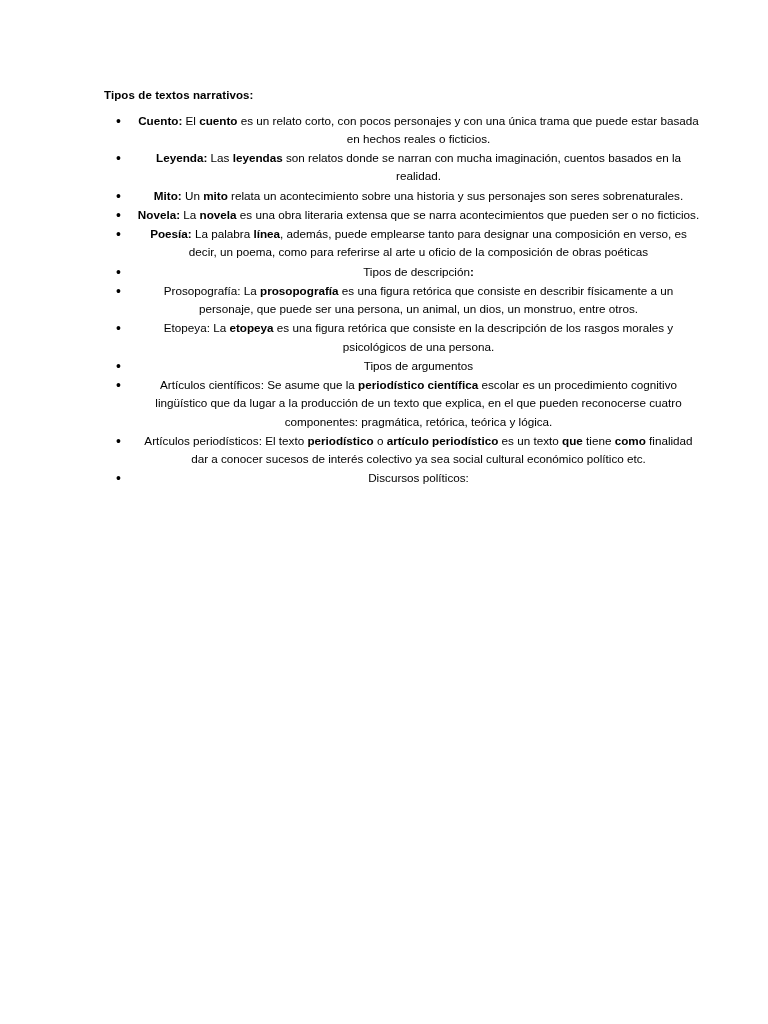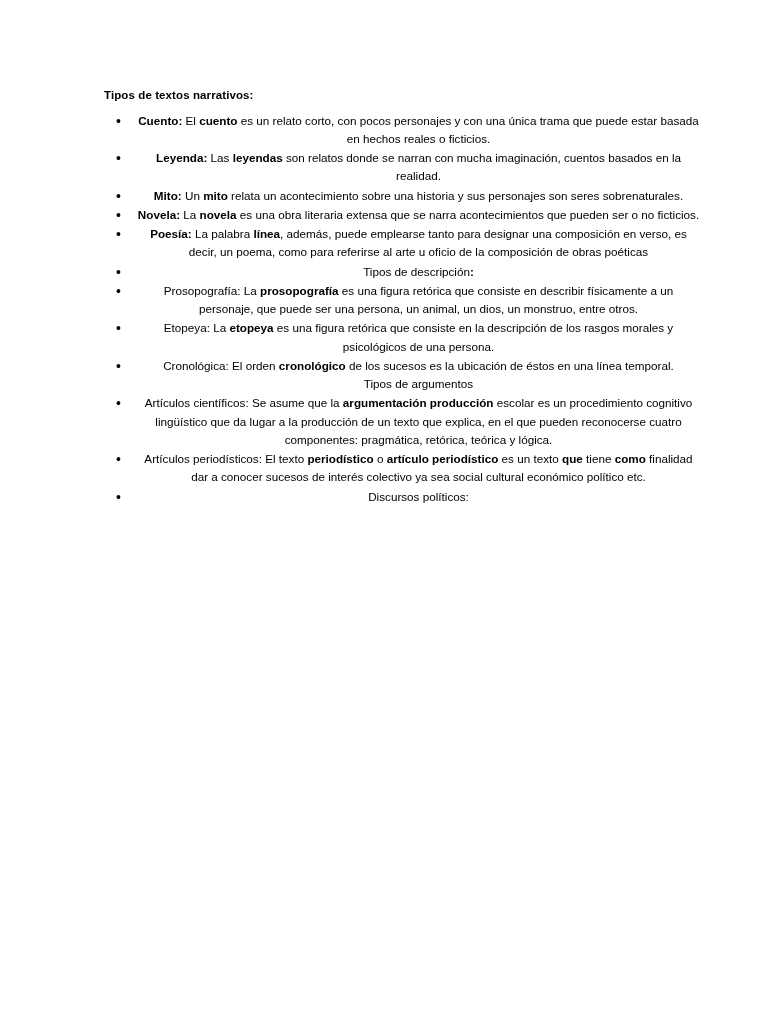--- a/index.html
+++ b/index.html
@@ -63,18 +63,18 @@
   <div class="doc-title">Tipos de textos narrativos:</div>
   <ul class="bullets">
       <li><span><b>Cuento:</b><span> El </span><b>cuento</b><span> es un relato corto, con pocos personajes y con una única trama que puede estar basada en hechos reales o ficticios.</span></span></li>
       <li><span><b>Leyenda:</b><span> Las </span><b>leyendas</b><span> son relatos donde se narran con mucha imaginación, cuentos basados en la realidad.</span></span></li>
       <li><span><b>Mito:</b><span> Un </span><b>mito</b><span> relata un acontecimiento sobre una historia y sus personajes son seres sobrenaturales.</span></span></li>
       <li><span><b>Novela:</b><span> La </span><b>novela</b><span> es una obra literaria extensa que se narra acontecimientos que pueden ser o no ficticios.</span></span></li>
       <li><span><b>Poesía:</b><span> La palabra </span><b>línea</b><span>, además, puede emplearse tanto para designar una composición en verso, es decir, un poema, como para referirse al arte u oficio de la composición de obras poéticas</span></span></li>
       <li><span class="sub-line"><span>Tipos de descripción</span><b>:</b></span></li>
       <li><span><span>Prosopografía: La </span><b>prosopografía</b><span> es una figura retórica que consiste en describir físicamente a un personaje, que puede ser una persona, un animal, un dios, un monstruo, entre otros.</span></span></li>
       <li><span><span>Etopeya: La </span><b>etopeya</b><span> es una figura retórica que consiste en la descripción de los rasgos morales y psicológicos de una persona.</span></span></li>
-      <li><span><span>Cronológica: El orden </span><b>cronológico</b><span> de los sucesos es la ubicación de éstos en una línea temporal.</span></span><span class="sub-line"><span>Tipos de argumentos</span></span></li>
-      <li><span><span>Artículos científicos: Se asume que la </span><b>argumentación producción</b><span> escolar es un procedimiento cognitivo lingüístico que da lugar a la producción de un texto que explica, en el que pueden reconocerse cuatro componentes: pragmática, retórica, teórica y lógica.</span></span></li>
+      <li><span class="sub-line"><span>Tipos de argumentos</span></span></li>
+      <li><span><span>Artículos científicos: Se asume que la </span><b>periodístico científica</b><span> escolar es un procedimiento cognitivo lingüístico que da lugar a la producción de un texto que explica, en el que pueden reconocerse cuatro componentes: pragmática, retórica, teórica y lógica.</span></span></li>
       <li><span><span>Artículos periodísticos: El texto </span><b>periodístico</b><span> o </span><b>artículo periodístico</b><span> es un texto </span><b>que</b><span> tiene </span><b>como</b><span> finalidad dar a conocer sucesos de interés colectivo ya sea social cultural económico político etc.</span></span></li>
       <li><span><span>Discursos políticos:</span></span></li>
     </ul>
 </div>
 
 </body></html>

